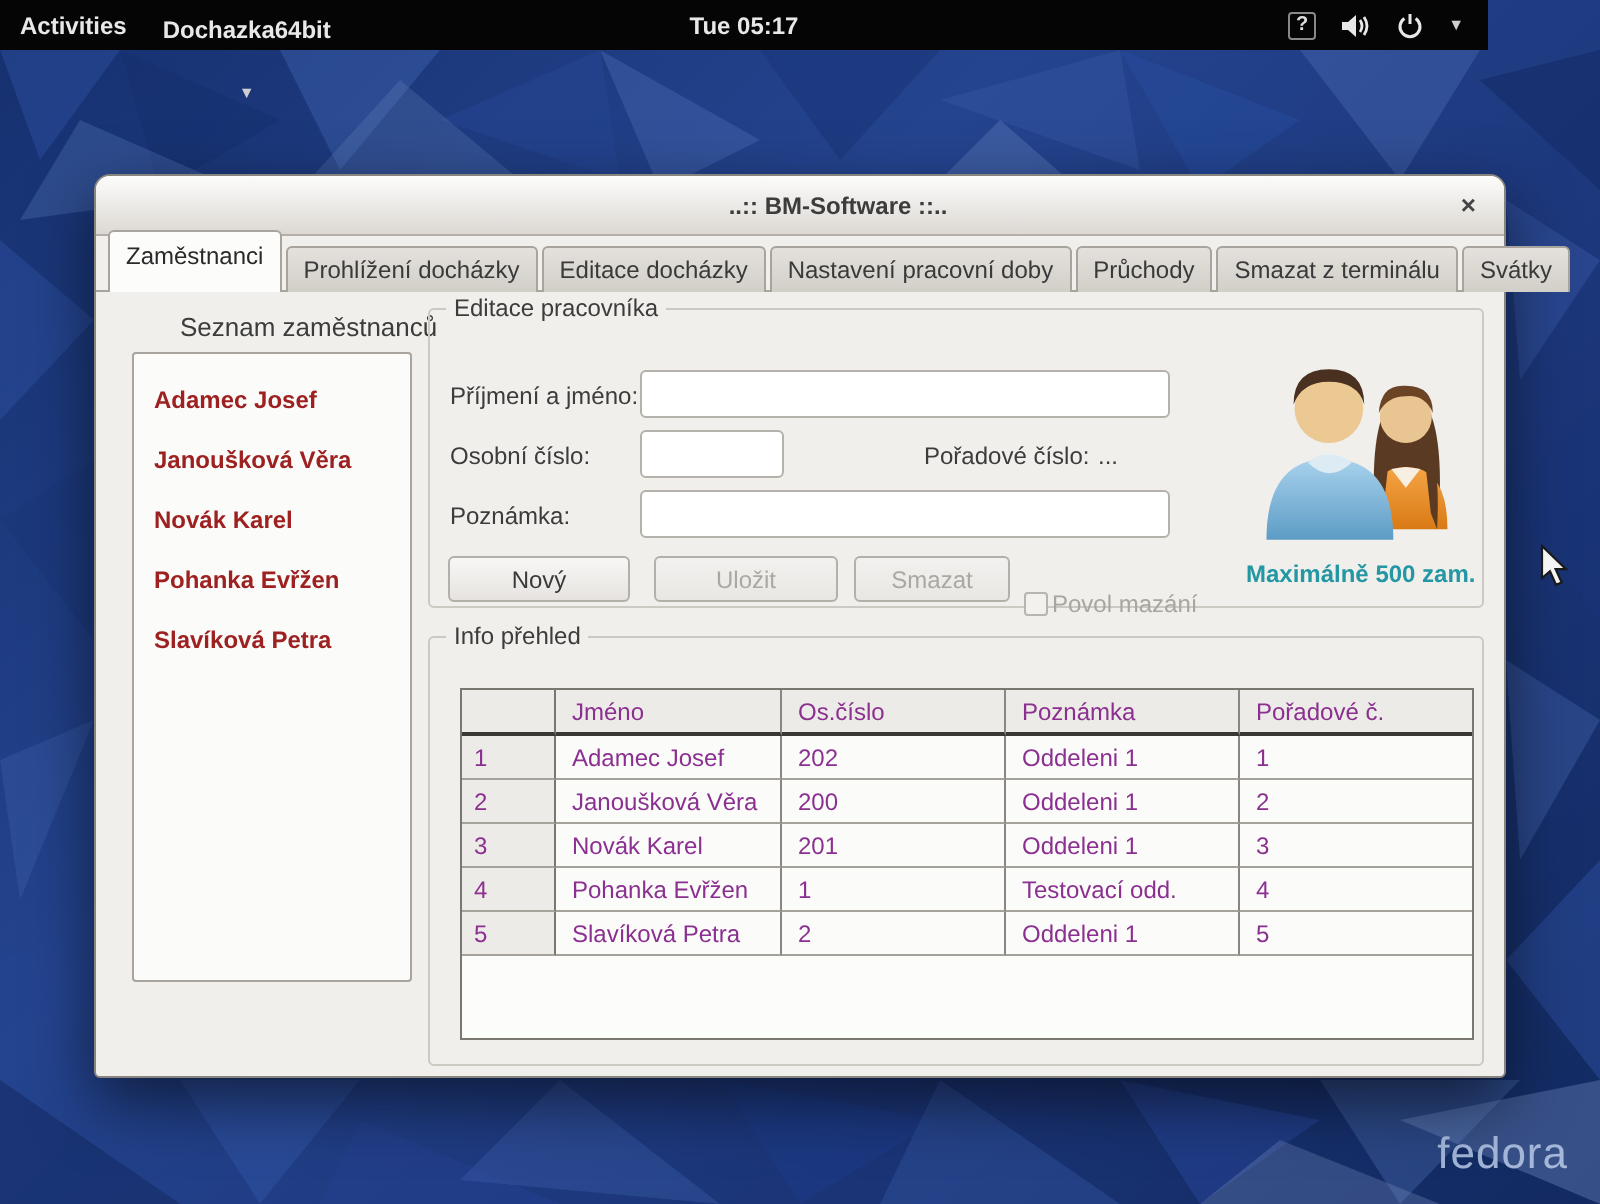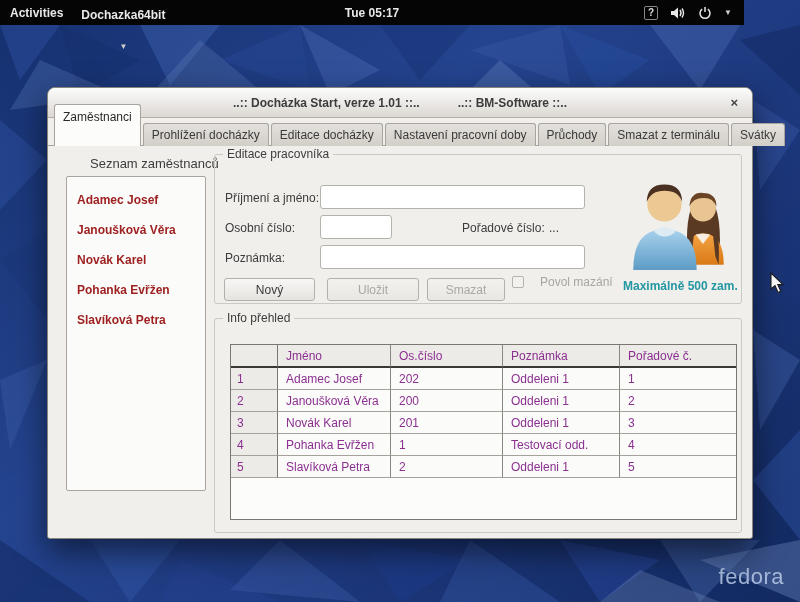--- a/index.html
+++ b/index.html
@@ -34,21 +34,21 @@
   .titlebar .ttl { font-size:12px; font-weight:bold; color:#3c3c3c; }
   .ttl-gap { display:inline-block; width:38px; }
   .close-btn { position:absolute; right:14px; top:7px; font-size:13px; font-weight:bold; color:#454545; cursor:default; }
 
   
   .tabstrip { position:absolute; left:0; right:0; top:31px; height:27px; display:flex; align-items:flex-end;
               gap:2px; padding-left:6px; border-bottom:1px solid #a8a39d; }
   .tab { position:relative; bottom:-1px; border:1px solid #a8a39d; border-bottom:none;
          background:linear-gradient(#e4e1dc,#d2cec8); padding:4px 8px 4px; font-size:12px; color:#3a3a3a;
          border-radius:3px 3px 0 0; white-space:nowrap; }
-  .tab.active { background:#fcfcfb; padding-top:5px; padding-bottom:22px; color:#2a2a2a; }
+  .tab.active { background:#fcfcfb; padding-top:5px; padding-bottom:11px; color:#2a2a2a; }
 
   .content { position:absolute; left:0; right:0; top:58px; bottom:0; background:#f0efeb; border-radius:0 0 3px 3px; }
 
   
   .list-title { position:absolute; left:42px; top:10px; font-size:13px; color:#3c3c3c; }
   .emp-list { position:absolute; left:18px; top:30px; width:140px; height:315px; background:#fbfbfa;
               border:1px solid #a9a49e; border-radius:2px; padding-top:8px; }
   .emp-item { font-size:12px; font-weight:bold; color:#9e2121; padding:0 0 0 10px; line-height:30px; white-space:nowrap; }
   .export-btn { position:absolute; left:15px; top:362px; width:138px; height:25px; }
 
@@ -58,21 +58,21 @@
   .frame-edit { left:166px; top:8px; width:528px; height:150px; }
   .frame-info { left:166px; top:172px; width:528px; height:215px; }
 
   
   .f-label { position:absolute; font-size:12px; color:#3c3c3c; white-space:nowrap; }
   .txt { position:absolute; height:24px; background:#fff; border:1px solid #b5b1ab; border-radius:3px;
          font-size:12px; padding:0 6px; font-family:"Liberation Sans",sans-serif; }
   .btn { background:linear-gradient(#f8f7f6,#e6e3df); border:1px solid #b3afa9; border-radius:3px;
          font-size:12px; color:#3a3a3a; font-family:"Liberation Sans",sans-serif; }
   .btn.disabled { color:#aba8a2; background:linear-gradient(#f2f1ef,#e9e7e3); }
-  .chk-row { position:absolute; left:297px; top:120px; display:flex; align-items:center; gap:16px; }
+  .chk-row { position:absolute; left:297px; top:140px; display:flex; align-items:center; gap:2px; }
   .chk-box { width:12px; height:12px; border:1px solid #b8b4ae; background:#f3f1ee; border-radius:2px; }
   .chk-label { font-size:12px; color:#a9a6a0; white-space:nowrap; }
   .people-wrap { position:absolute; left:408px; top:14px; width:112px; text-align:center; }
   .max-label { font-size:12px; font-weight:bold; color:#2397a3; margin-top:2px; white-space:nowrap; }
 
   
   .tbl-wrap { position:absolute; left:15px; top:25px; width:507px; height:176px; background:#fcfcfb;
               border:1px solid #7a7771; overflow:hidden; }
   .grid { display:grid; grid-template-columns:47px 113px 112px 117px 1fr; }
   .cell { font-size:12px; color:#8b3090; border-right:1px solid #8a8781; border-bottom:1px solid #a5a29c;
@@ -146,21 +146,20 @@
       <path d="M4.2,3.2 A5,5 0 1 0 9.8,3.2" stroke="#e8e8e8" stroke-width="1.5" fill="none"></path>
       <line x1="7" y1="1" x2="7" y2="6" stroke="#e8e8e8" stroke-width="1.5"></line>
     </svg>
     <span class="caret">▼</span>
   </div>
 </div>
 
 <div class="window">
 
   <div class="titlebar">
-    <span class="ttl">..:: Docházka Start, verze 1.01 ::..</span>
     <span class="ttl-gap"></span>
     <span class="ttl">..:: BM-Software ::..</span>
     <span class="close-btn">×</span>
   </div>
 
   <div class="tabstrip">
     <div class="tab active">Zaměstnanci</div>
     <div class="tab">Prohlížení docházky</div>
     <div class="tab">Editace docházky</div>
     <div class="tab">Nastavení pracovní doby</div>

